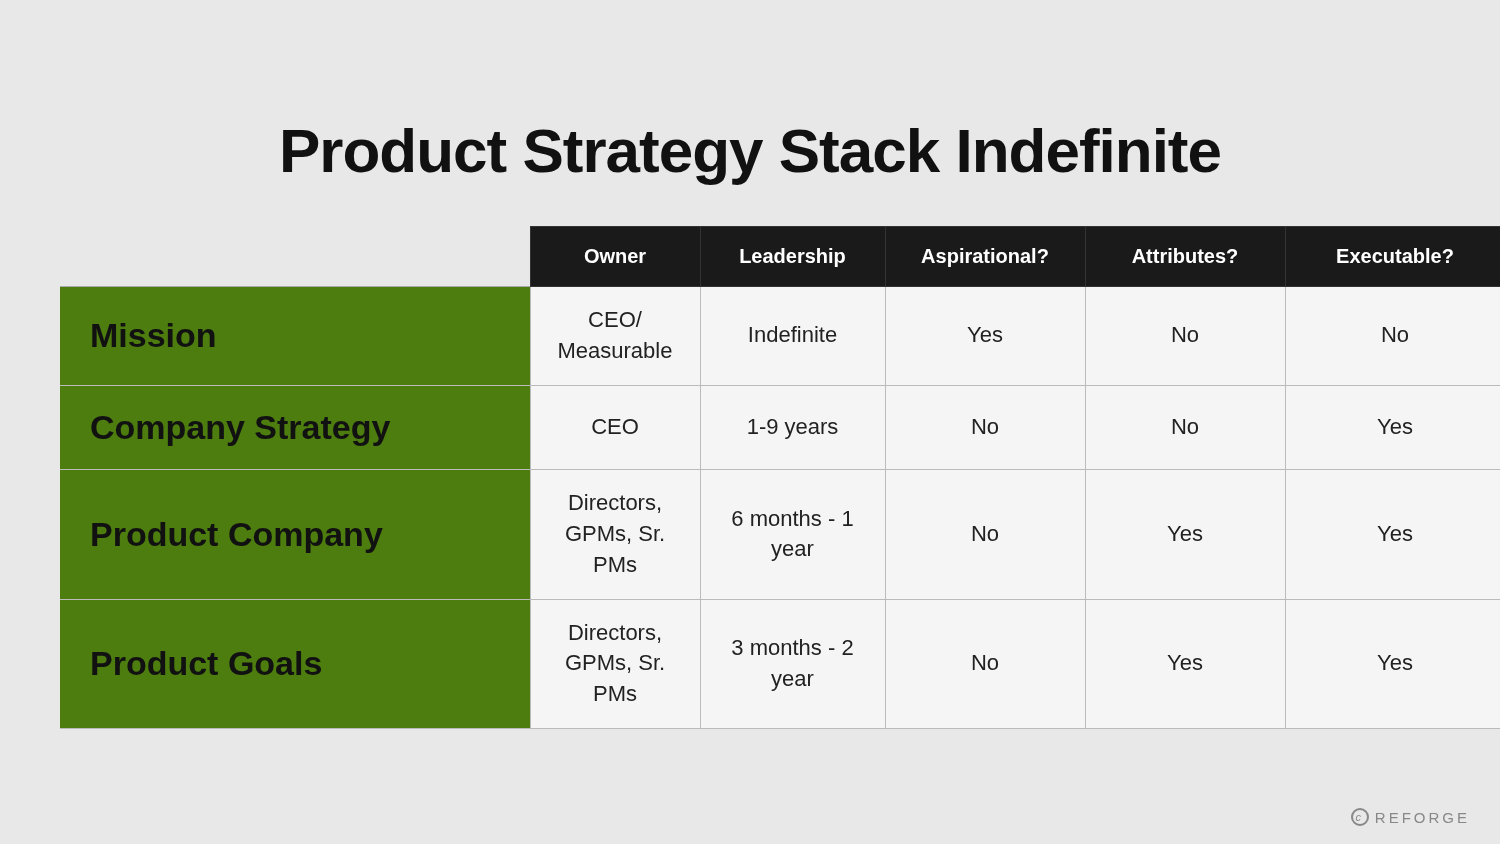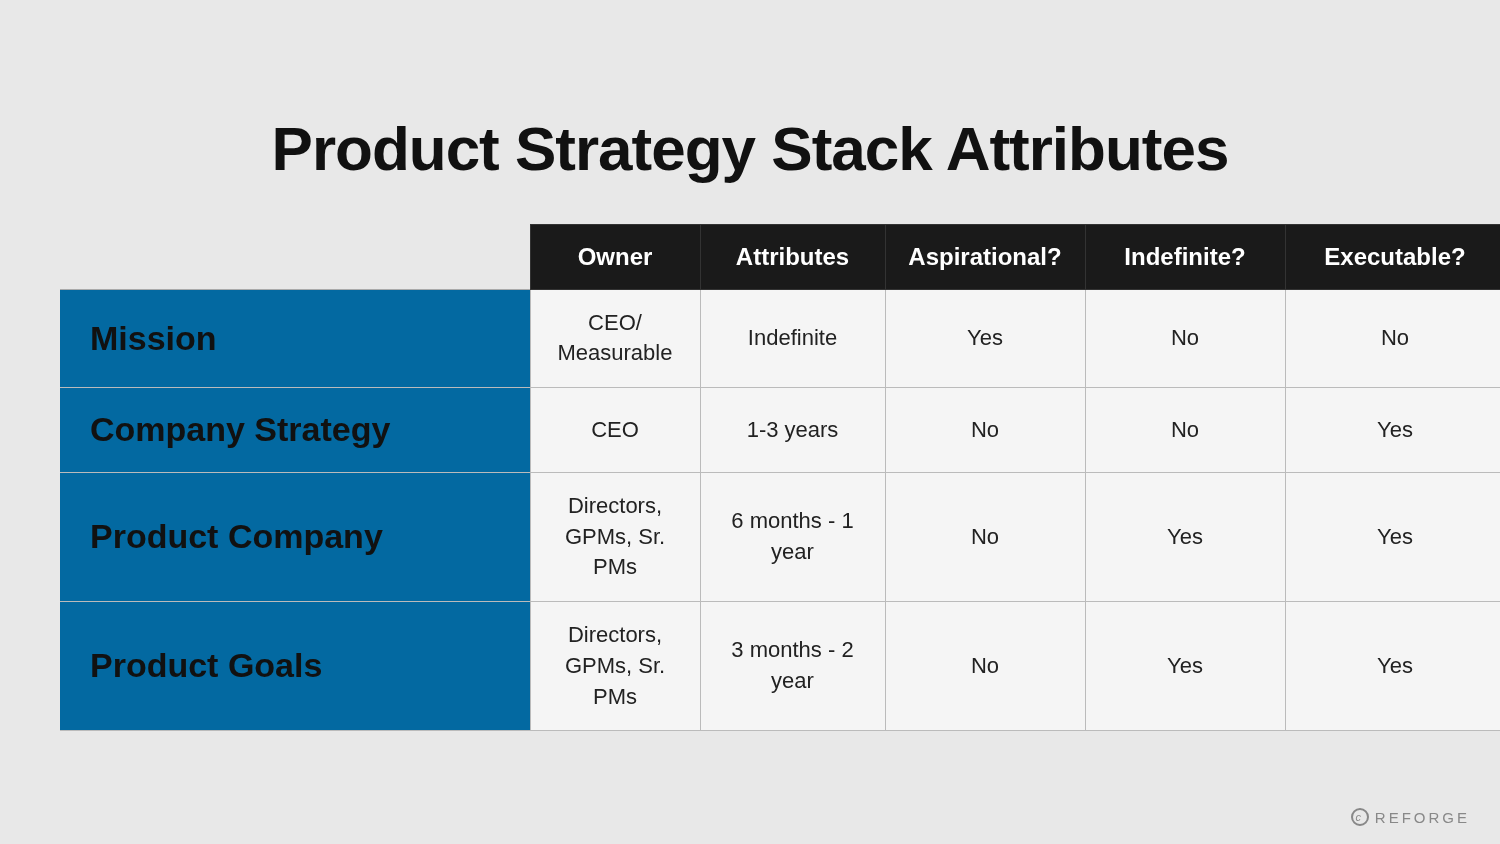--- a/index.html
+++ b/index.html
@@ -35,21 +35,21 @@
 
     table {
       width: 100%;
       border-collapse: collapse;
       table-layout: fixed;
     }
 
     thead tr th {
       background-color: #1a1a1a;
       color: #ffffff;
-      font-size: 24px;
+      font-size: 20px;
       font-weight: 700;
       text-align: center;
       padding: 18px 6px;
       border: 1px solid #333;
       font-family: 'Arial', sans-serif;
     }
 
     thead tr th:first-child {
       background-color: transparent;
       border: none;
@@ -66,21 +66,21 @@
       padding: 18px 10px;
       font-size: 22px;
       color: #222222;
       vertical-align: middle;
       background-color: #f5f5f5;
       font-family: 'Arial', sans-serif;
       line-height: 1.4;
     }
 
     tbody tr td:first-child {
-      background-color: #0369a1;
+      background-color: #4d7c0f;
       border-left: none;
       text-align: left;
       padding-left: 30px;
       font-size: 34px;
       font-weight: 800;
       font-family: 'Arial Black', 'Arial', sans-serif;
       color: #111111;
     }
 
     tbody tr:first-child td:first-child {
@@ -114,47 +114,47 @@
       display: inline-flex;
       align-items: center;
       justify-content: center;
       font-size: 11px;
       font-style: italic;
     }
   </style>
 </head>
 <body>
 
-<h1 class="page-title">Product Strategy Stack Attributes</h1>
+<h1 class="page-title">Product Strategy Stack Indefinite</h1>
 
 <div class="table-wrapper">
   <table>
     <thead>
       <tr>
         <th></th>
         <th class="col-owner">Owner</th>
-        <th class="col-timeframe">Attributes</th>
+        <th class="col-timeframe">Leadership</th>
         <th class="col-aspirational">Aspirational?</th>
-        <th class="col-measurable">Indefinite?</th>
+        <th class="col-measurable">Attributes?</th>
         <th class="col-executable">Executable?</th>
       </tr>
     </thead>
     <tbody id="table-body">
     <tr>
           <td>Mission</td>
           <td>CEO/ Measurable</td>
           <td>Indefinite</td>
           <td>Yes</td>
           <td>No</td>
           <td>No</td>
         </tr>
         <tr>
           <td>Company Strategy</td>
           <td>CEO</td>
-          <td>1-3 years</td>
+          <td>1-9 years</td>
           <td>No</td>
           <td>No</td>
           <td>Yes</td>
         </tr>
         <tr>
           <td>Product Company</td>
           <td>Directors, GPMs, Sr. PMs</td>
           <td>6 months - 1 year</td>
           <td>No</td>
           <td>Yes</td>

